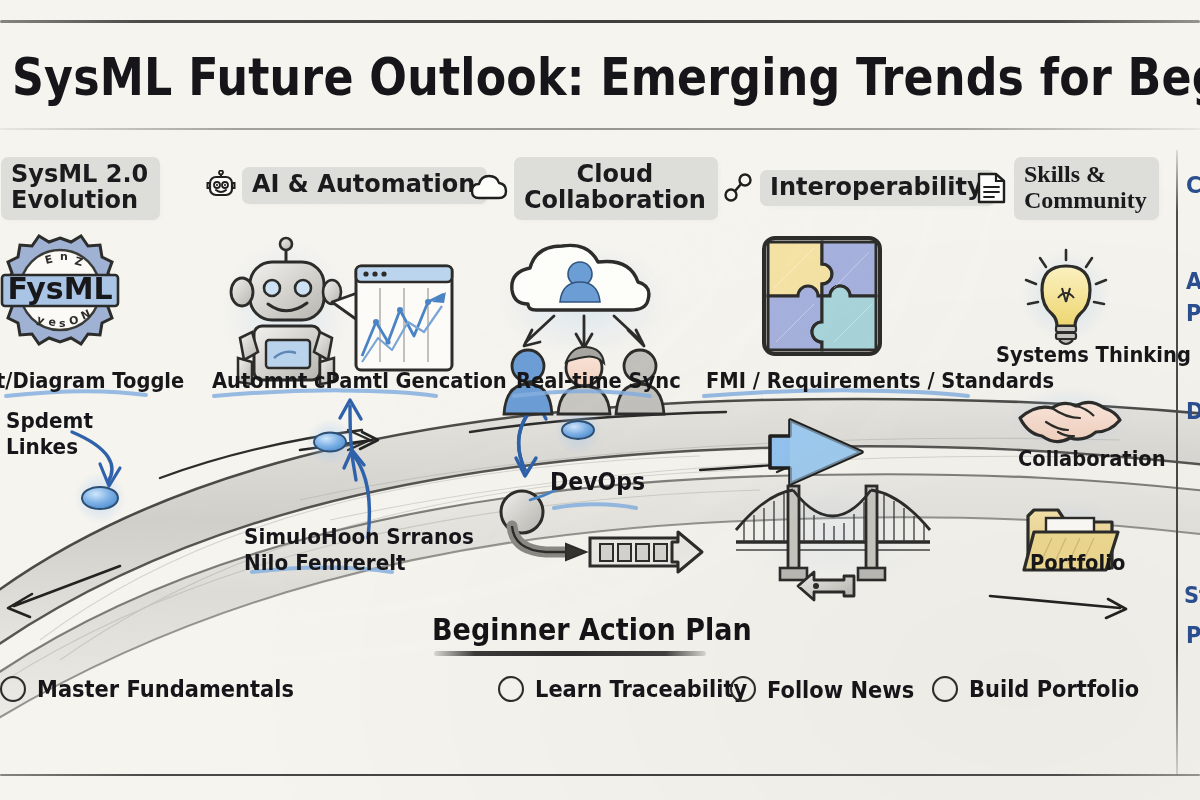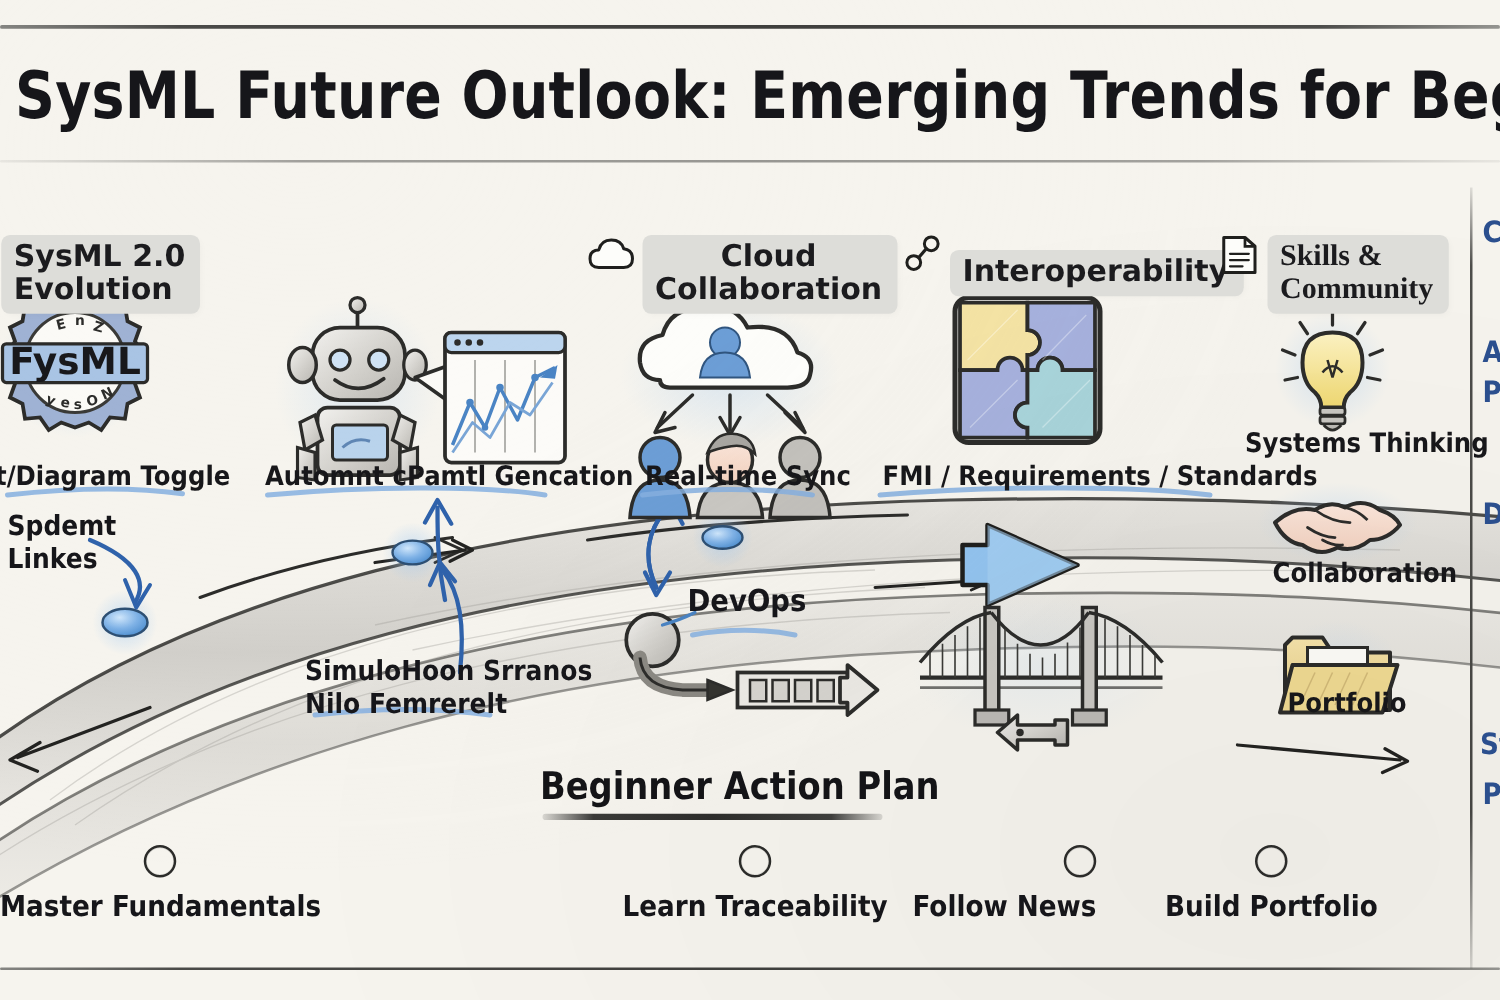--- a/index.html
+++ b/index.html
@@ -39,21 +39,20 @@
     font-size:45px;font-weight:700;letter-spacing:.2px;
     color:#16161a;white-space:nowrap;
     transform:scaleY(1.16) scaleX(.985);transform-origin:left top;
   }
 
   
   .colhead{position:absolute;display:flex;align-items:center;gap:9px;}
   .colhead .hl{
     background:#ddddd9;border-radius:4px;padding:2px 9px 3px 7px;
     box-shadow:0 0 0 3px #ddddd9, 2px 2px 7px rgba(0,0,0,.05);
-    margin-top:31px;
   }
   .colhead .htxt{
     font-size:24px;font-weight:600;color:#1b1b1e;line-height:1.08;
     transform:scaleY(1.1);transform-origin:left center;white-space:pre-line;
   }
   .hicon{flex:0 0 auto;display:block;}
 
   
   .cap{position:absolute;font-size:19.5px;font-weight:600;color:#17171a;
        white-space:nowrap;transform:scaleY(1.1);transform-origin:left top;}
@@ -65,21 +64,21 @@
   
   .sidecap{position:absolute;font-size:19.5px;font-weight:600;color:#17171a;
        white-space:nowrap;transform:scaleY(1.1);transform-origin:left top;}
 
   
   #plan-title{position:absolute;left:432px;top:612px;font-size:27px;font-weight:700;
       color:#141417;transform:scaleY(1.13);transform-origin:left top;white-space:nowrap;}
   #plan-underline{position:absolute;left:434px;top:651px;width:272px;height:5px;border-radius:4px;
       background:linear-gradient(90deg,rgba(60,60,58,.15),#3a3a38 15%,#2d2d2b 50%,#3f3f3d 85%,rgba(60,60,58,.15));}
   #actions{position:absolute;left:0;top:676px;width:1180px;height:40px;}
-  .action{position:absolute;display:flex;align-items:center;gap:11px;top:0;flex-direction:column;}
+  .action{position:absolute;display:flex;align-items:center;gap:11px;top:0;}
   .action .ck{width:22px;height:22px;border:2.5px solid #2b2b29;border-radius:50%;
       flex:0 0 auto;background:transparent;box-shadow:inset 0 0 0 .5px rgba(0,0,0,.12);}
   .action .alab{font-size:21px;font-weight:600;color:#16161a;white-space:nowrap;
       transform:scaleY(1.1);transform-origin:left center;}
 
   
   .frag{position:absolute;color:#2b4f8e;font-size:21px;font-weight:700;
         transform:scaleY(1.12);transform-origin:left top;white-space:nowrap;}
 </style>
 </head>
@@ -396,20 +395,34 @@
   <div class="rule" id="rule-bottom"></div>
   <div id="divider-right"></div>
 
   <div id="title">SysML Future Outlook: Emerging Trends for Beginners</div>
 
   <div class="colhead" style="left:4px;top:160px;">
     <span class="hl"><span class="htxt">SysML 2.0
 Evolution</span></span>
   </div>
 
+  <div class="colhead" style="left:206px;top:170px;">
+    <svg class="hicon" width="30" height="30" viewBox="0 0 30 30">
+      <line x1="15" y1="2" x2="15" y2="6" stroke="#1f1f1d" stroke-width="2"></line>
+      <circle cx="15" cy="2.5" r="2" fill="#fbfaf6" stroke="#1f1f1d" stroke-width="1.8"></circle>
+      <rect x="4" y="7" width="22" height="18" rx="6" fill="#fbfaf6" stroke="#1f1f1d" stroke-width="2.2"></rect>
+      <circle cx="11" cy="15" r="3" fill="#fff" stroke="#1f1f1d" stroke-width="1.8"></circle>
+      <circle cx="19" cy="15" r="3" fill="#fff" stroke="#1f1f1d" stroke-width="1.8"></circle>
+      <circle cx="11" cy="15" r="1.1" fill="#1f1f1d"></circle>
+        <circle cx="19" cy="15" r="1.1" fill="#1f1f1d"></circle>
+      <path d="M10,20 q5,4 10,0" fill="none" stroke="#1f1f1d" stroke-width="2" stroke-linecap="round"></path>
+      <path d="M4,13 h-2.5 v5 H4 M26,13 h2.5 v5 H26" fill="none" stroke="#1f1f1d" stroke-width="2"></path>
+    </svg>
+    <span class="hl"><span class="htxt">AI &amp; Automation</span></span>
+  </div>
 
   <div class="colhead" style="left:470px;top:160px;text-align:center;">
     <svg class="hicon" width="38" height="28" viewBox="0 0 38 28">
       <path d="M9,24 Q2,24 2,17 Q2,10 9,10 Q11,2 19,2 Q27,2 29,9 Q36,10 36,17 Q36,24 29,24 Z" fill="#fdfdfa" stroke="#1f1f1d" stroke-width="2.4" stroke-linejoin="round"></path>
     </svg>
     <span class="hl"><span class="htxt">Cloud
 Collaboration</span></span>
   </div>
 
   <div class="colhead" style="left:722px;top:172px;text-align:right;">

